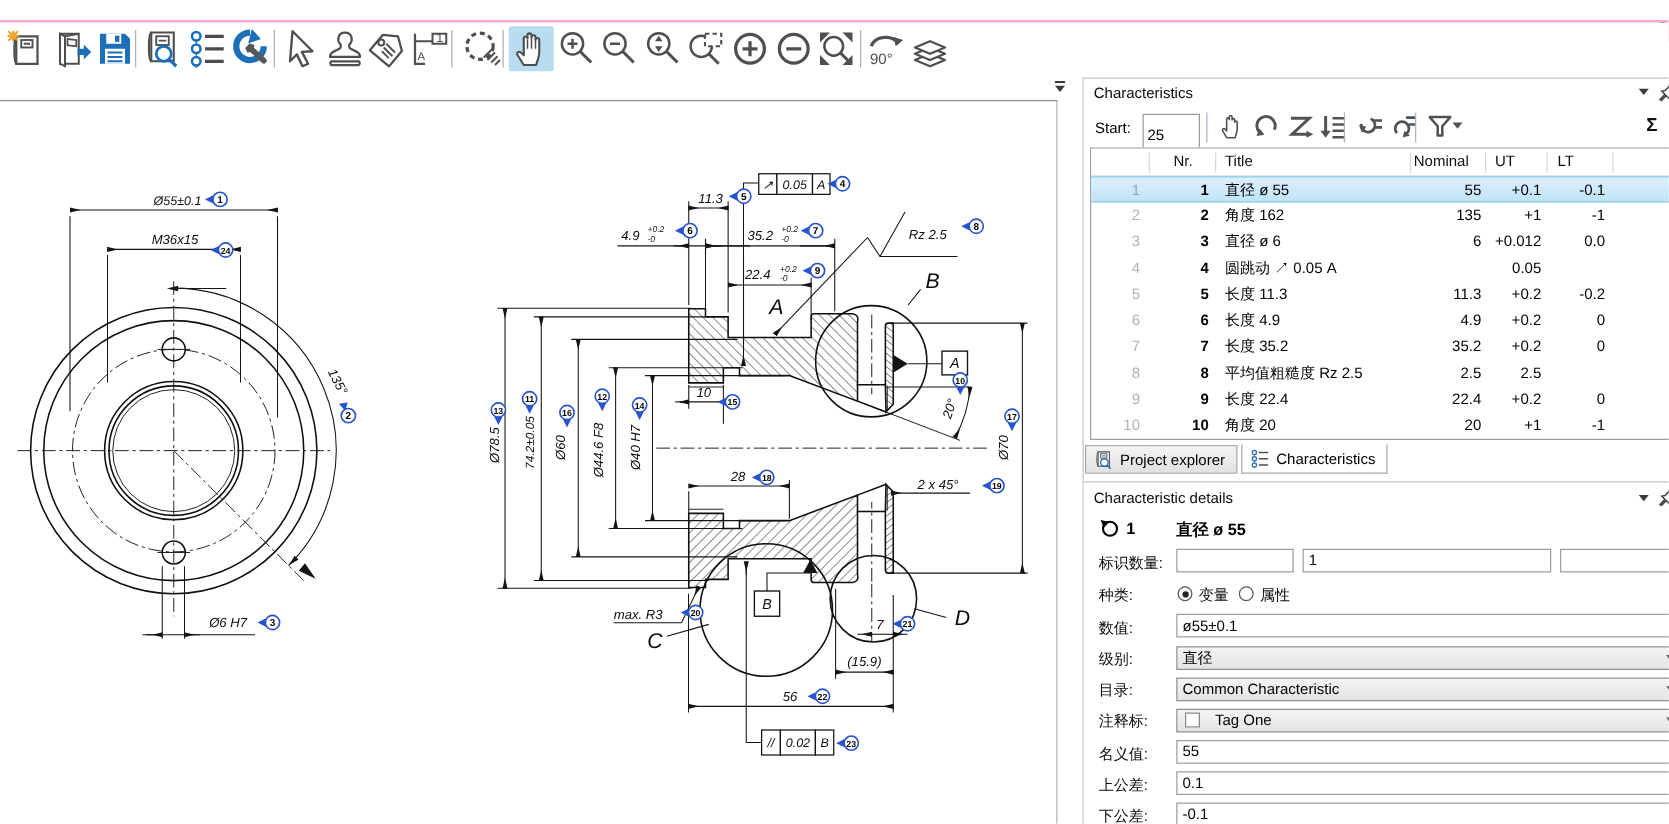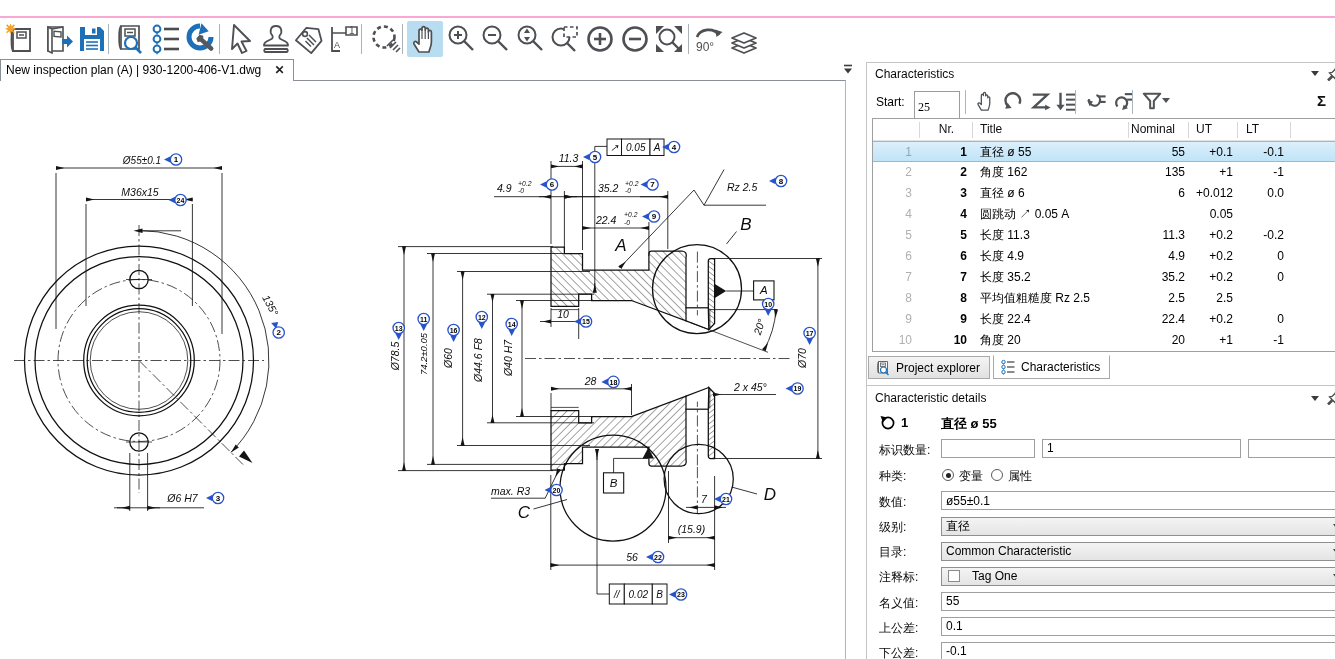--- a/index.html
+++ b/index.html
@@ -37,21 +37,21 @@
 
   
   #right-border { position:absolute; left:866px; top:62px; width:1px; height:597px; background:#c4c4c4; }
   .dock-title { position:absolute; font-size:12px; color:#0a0a0a; }
   .dock-caret { position:absolute; width:0; height:0; border-left:4.5px solid transparent; border-right:4.5px solid transparent; border-top:5px solid #3a3a3a; }
   .dock-pin { position:absolute; }
 
   #char-dock { position:absolute; left:867px; top:62px; width:468px; height:290px; background:#fff; border-top:1px solid #c4c4c4; }
   #char-toolbar { position:absolute; left:0; top:24px; width:468px; height:32px; }
   #start-label { position:absolute; left:9px; top:8px;text-align:right; }
-  #start-input { position:absolute; left:47px; top:4px; width:46px; height:33px; border:1px solid #9c9c9c; font-size:12px; padding:12px 3px; font-family:Liberation Serif, serif; }
+  #start-input { position:absolute; left:47px; top:4px; width:46px; height:33px; border:1px solid #9c9c9c; font-size:12px; padding:12px 3px; font-family:Liberation Sans, sans-serif; }
   .ct-sep { position:absolute; top:3px; width:1px; height:24px; background:#a9b6bf; }
   .ct-icon { position:absolute; top:1px; width:26px; height:26px; display:flex; align-items:center; justify-content:center; }
   #sigma { position:absolute; left:450px; top:5px; font-weight:bold; font-size:15px; color:#111; }
 
   
   #char-table { position:absolute; left:5px; top:55px; width:470px; height:234px; border:1px solid #9f9f9f; border-right:none; background:#fff; }
   .trow { position:absolute; left:0; width:469px; height:21px; }
   .tcell { position:absolute; top:0; height:21px; line-height:21px; white-space:nowrap; overflow:hidden; }
   .c-gray { left:0;  width:39px; text-align:right; color:#b0b0b0; }
   .c-nr   { left:46px; width:48px; text-align:right; font-weight:bold; color:#000; }
@@ -410,24 +410,20 @@
         </svg>
       </div>
       <div class="tb-sep" style="left: 108px;"></div>
       <div class="tb-sep" style="left: 219px;"></div>
       <div class="tb-sep" style="left: 361px;"></div>
       <div class="tb-sep" style="left: 402px;"></div>
       <div class="tb-sep" style="left: 688px;"></div>
     </div>
 
   <div id="tabbar">
-    <div id="doc-tab">
-      <span>New inspection plan (A) | 930-1200-406-V1.dwg</span>
-      <span class="close">✕</span>
-    </div>
     <svg id="tab-menu" viewBox="0 0 12 12">
       <line x1="2" y1="2.5" x2="10" y2="2.5" stroke="#3a3a3a" stroke-width="1.6"></line>
       <path d="M2,5.5 h8 l-4,5 z" fill="#3a3a3a"></path>
     </svg>
   </div>
 
   <div id="canvas-wrap">
   <svg id="cad" width="846" height="578" viewBox="0 80 846 578">
 
     <g>

